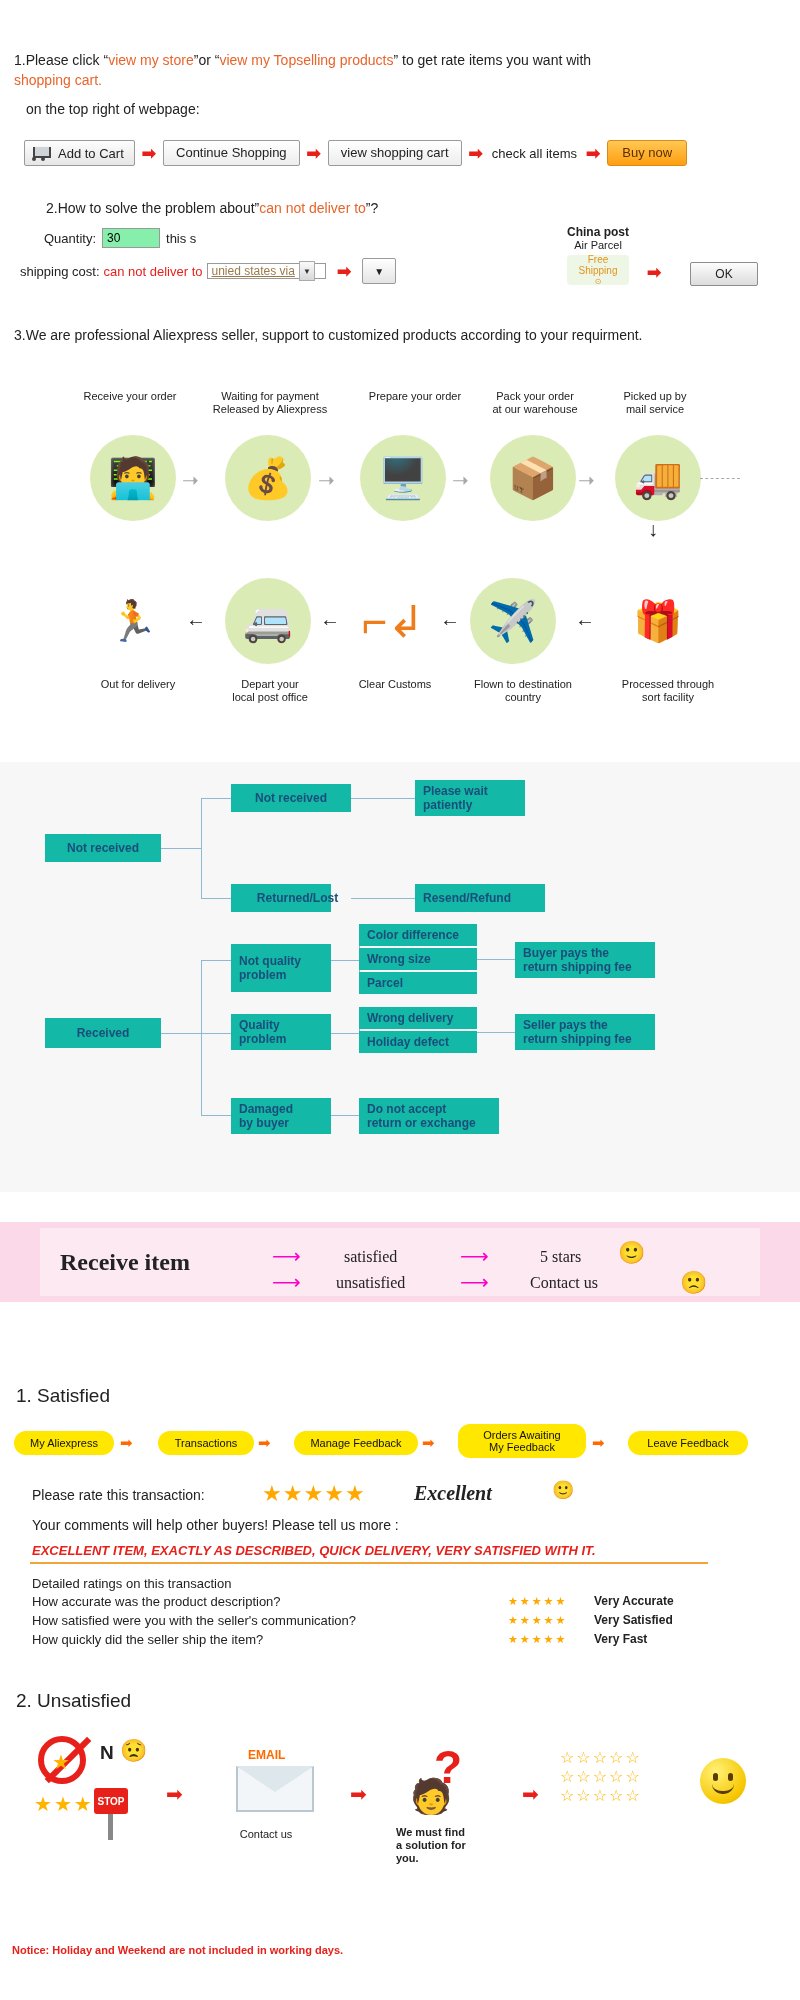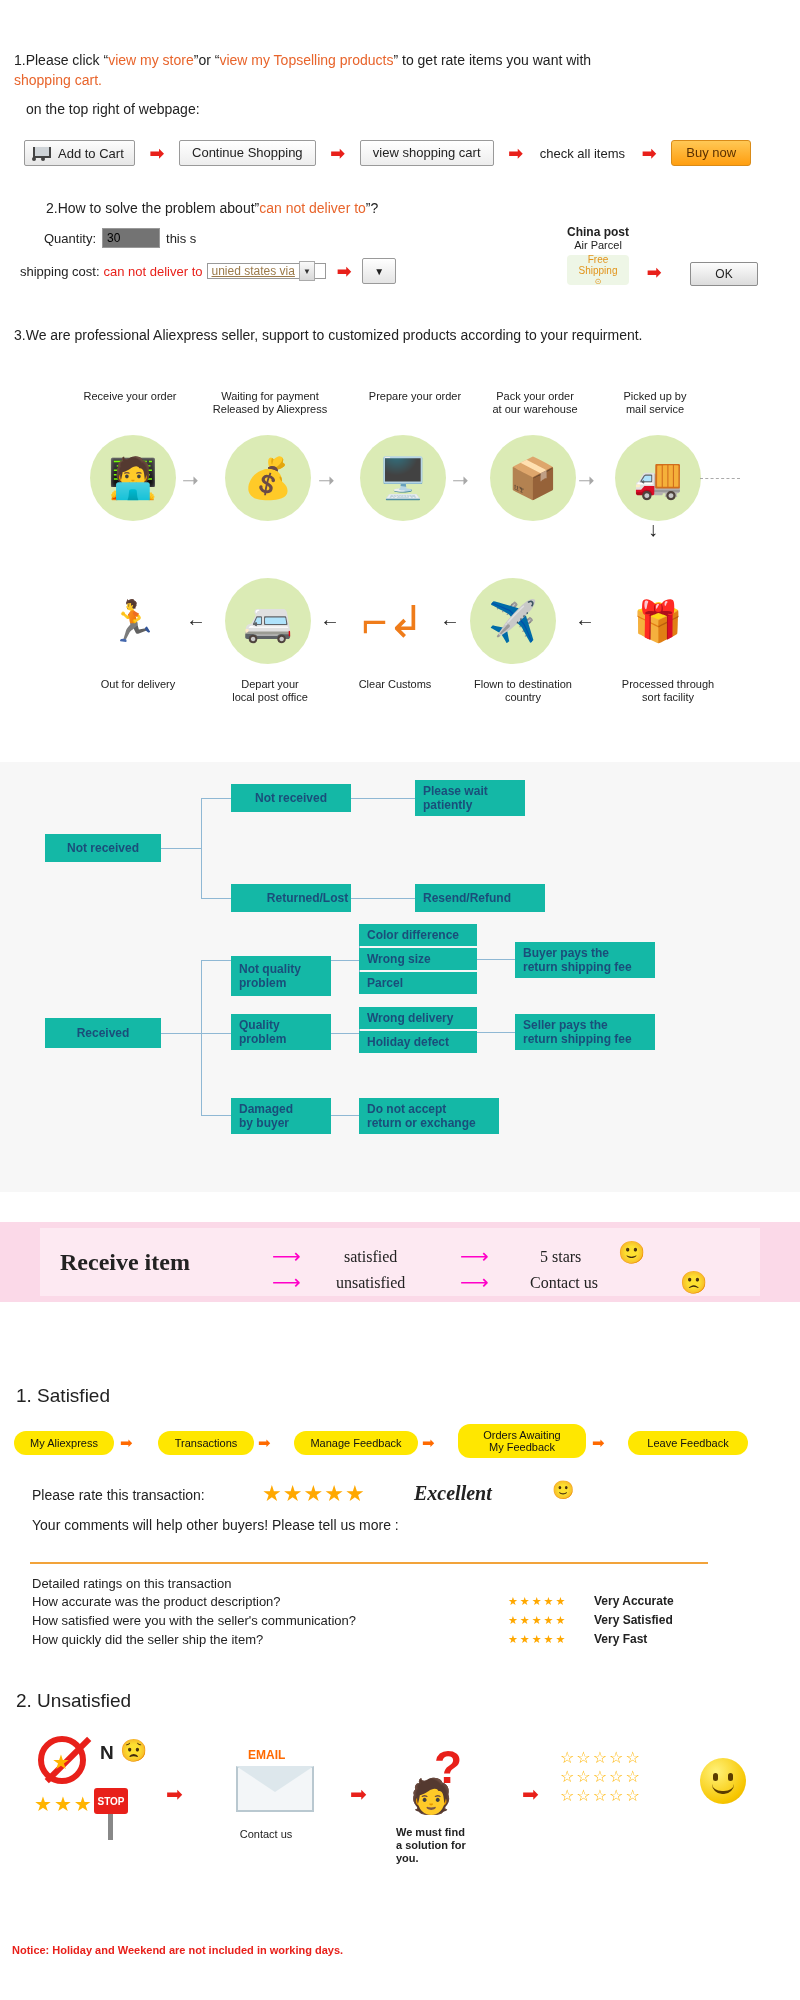--- a/index.html
+++ b/index.html
@@ -13,21 +13,21 @@
     position: relative;
     overflow: hidden;
   }
   .page { position:relative; width:800px; height:2000px; }
   .orangebrown { color:#e8642b; }
   .red { color:#e8201a; }
 
   .row1 { position:absolute; left:14px; top:50px; font-size:14px; line-height:20px; width:770px; }
   .row1b { position:absolute; left:26px; top:101px; font-size:14px; }
 
-  .btnrow { position:absolute; left:24px; top:140px; display:flex; align-items:center; gap:8px; }
+  .btnrow { position:absolute; left:24px; top:140px; display:flex; align-items:center; gap:0px; }
   .cartbtn {
     display:flex; align-items:center; gap:5px;
     border:1px solid #999; background:linear-gradient(#fdfdfd,#e6e6e6);
     padding:4px 10px 4px 6px; font-size:13px; border-radius:2px; height:26px;
   }
   .cart-icon { width:22px; height:16px; position:relative; display:inline-block; }
   .cart-icon:before{
     content:""; position:absolute; left:2px; top:2px; width:14px; height:9px;
     border:2px solid #444; border-top:none; background:#cfd4d8;
   }
@@ -42,21 +42,21 @@
   .buynow {
     border:1px solid #d98b18; background:linear-gradient(#ffc855,#ff9e10);
     padding:5px 14px; font-size:13px; border-radius:3px; color:#5b3000; height:26px; line-height:14px;
   }
   .arrow-red { display:inline-block; margin:0 7px; color:#e8201a; font-size:17px; font-weight:bold; }
   .checkall { font-size:13px; margin:0 2px; }
 
   
   .row2 { position:absolute; left:14px; top:200px; font-size:14px;margin-left:32px; }
   .qtyline { position:absolute; left:44px; top:228px; display:flex; align-items:center; font-size:13px; gap:6px; }
-  .qtybox { border:1px solid #999; background:#737373; width:58px; height:20px; font-size:12px; padding:1px 4px; }
+  .qtybox { border:1px solid #999; background:#86efac; width:58px; height:20px; font-size:12px; padding:1px 4px; }
   .shipline { position:absolute; left:20px; top:258px; display:flex; align-items:center; font-size:13px; gap:4px;}
   .selbox {
     border:1px solid #999; background:#fff; height:16px; display:flex; align-items:center;
     padding:0 10px 0 4px; font-size:12px; color:#9b7a4a;
   }
   .selarrow {
     width:16px; height:20px; background:linear-gradient(#fafafa,#d8d8d8); border:1px solid #aaa;
     display:flex; align-items:center; justify-content:center; font-size:8px; margin-left:4px; color:#333;
   }
   .dropbtn {
@@ -263,32 +263,32 @@
     <div class="tline" style="left:161px; top:86px; width:40px; height:1px;"></div>
     <div class="tline" style="left:201px; top:36px; width:1px; height:100px;"></div>
     <div class="tline" style="left:201px; top:36px; width:30px; height:1px;"></div>
     <div class="tline" style="left:201px; top:136px; width:30px; height:1px;"></div>
 
     <div class="tbox" style="left:231px; top:22px; width:120px; height:28px; justify-content:center;">Not received</div>
     <div class="tline" style="left:351px; top:36px; width:64px; height:1px;"></div>
     <div class="tbox" style="left:415px; top:18px; width:110px; height:36px; white-space:pre-line;">Please wait
 patiently</div>
 
-    <div class="tbox" style="left:231px; top:122px; width:120px; height:28px; justify-content:center;padding-left:41px;">Returned/Lost</div>
+    <div class="tbox" style="left:231px; top:122px; width:100px; height:28px; justify-content:center;padding-left:41px;">Returned/Lost</div>
     <div class="tline" style="left:351px; top:136px; width:64px; height:1px;"></div>
     <div class="tbox" style="left:415px; top:122px; width:130px; height:28px;">Resend/Refund</div>
 
     <div class="tbox" style="left:45px; top:256px; width:116px; height:30px; justify-content:center;">Received</div>
     <div class="tline" style="left:161px; top:271px; width:40px; height:1px;"></div>
     <div class="tline" style="left:201px; top:198px; width:1px; height:155px;"></div>
     <div class="tline" style="left:201px; top:198px; width:30px; height:1px;"></div>
     <div class="tline" style="left:201px; top:271px; width:30px; height:1px;"></div>
     <div class="tline" style="left:201px; top:353px; width:30px; height:1px;"></div>
 
-    <div class="tbox" style="left:231px; top:182px; width:100px; height:40px; white-space:pre-line;margin-top:12px;">Not quality
+    <div class="tbox" style="left:231px; top:182px; width:100px; height:48px; white-space:pre-line;">Not quality
 problem</div>
     <div class="tline" style="left:331px; top:198px; width:28px; height:1px;"></div>
     <div class="tline" style="left:359px; top:172px; width:1px; height:54px;"></div>
     <div class="tbox" style="left:359px; top:162px; width:118px; height:22px;">Color difference</div>
     <div class="tbox" style="left:359px; top:186px; width:118px; height:22px;">Wrong size</div>
     <div class="tbox" style="left:359px; top:210px; width:118px; height:22px;">Parcel</div>
     <div class="tline" style="left:477px; top:197px; width:38px; height:1px;"></div>
     <div class="tbox" style="left:515px; top:180px; width:140px; height:36px; white-space:pre-line;">Buyer pays the
 return shipping fee</div>
 
@@ -335,20 +335,21 @@
 My Feedback</div>
   <div class="yarrow" style="left:592px; top:1434px;">➡</div>
   <div class="ybtn" style="left:628px; top:1431px; width:120px;">Leave Feedback</div>
 
   <div class="rate-line">Please rate this transaction:</div>
   <div class="stars-big">★★★★★</div>
   <div class="excellent">Excellent</div>
   <div class="emoji" style="left:552px; top:1479px; font-size:18px;">🙂</div>
 
   <div class="cmt">Your comments will help other buyers! Please tell us more :</div>
+  <div class="cmt-red">EXCELLENT ITEM, EXACTLY AS DESCRIBED, QUICK DELIVERY, VERY SATISFIED WITH IT.</div>
   <div class="cmt-underline"></div>
 
   <div class="det-title">Detailed ratings on this transaction</div>
 
   <div class="det-q" style="top:1594px;">How accurate was the product description?</div>
   <div class="det-s" style="top:1595px;">★★★★★</div>
   <div class="det-l" style="top:1594px;">Very Accurate</div>
 
   <div class="det-q" style="top:1613px;">How satisfied were you with the seller's communication?</div>
   <div class="det-s" style="top:1614px;">★★★★★</div>

